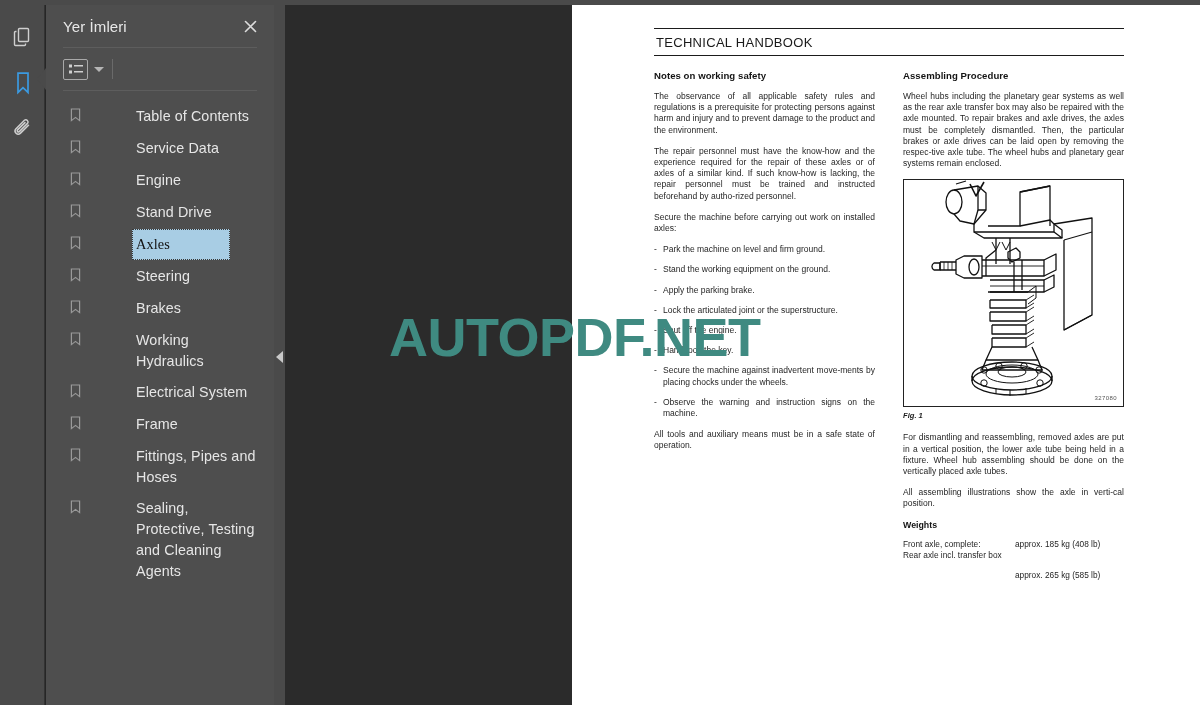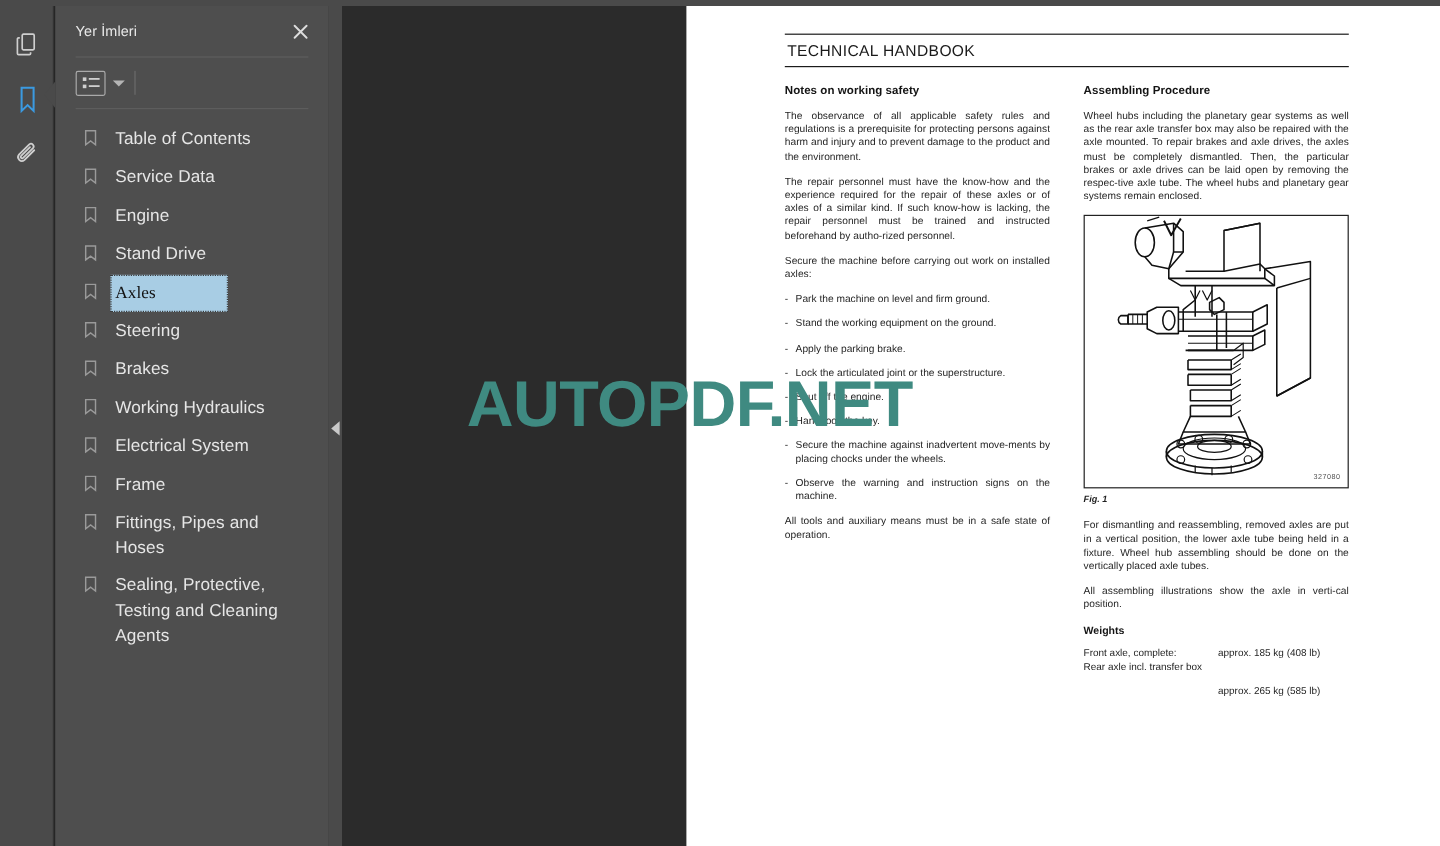--- a/index.html
+++ b/index.html
@@ -39,21 +39,21 @@
   
   .bm-panel {
     position: absolute; left: 46px; top: 5px; width: 228px; height: 700px;
     background: #4e4e4e;
   }
   .bm-header {
     position: relative; height: 42px;
     display: flex; align-items: center;
   }
   .bm-title {
-    margin-left: 17px; color: #e8e8e8; font-size: 12px; letter-spacing: .1px;
+    margin-left: 17px; color: #e8e8e8; font-size: 15px; letter-spacing: .1px;
   }
   .bm-close {
     position: absolute; right: 14px; top: 11px;
     width: 20px; height: 20px;
     display: flex; align-items: center; justify-content: center;
     color: #ddd;
   }
   .bm-rule {
     height: 1px; background: #5d5d5d; margin: 0 17px;
   }
@@ -72,21 +72,21 @@
     border-right: 5px solid transparent;
     border-top: 5px solid #b5b5b5;
   }
   .tb-sep {
     margin-left: 8px; width: 1px; height: 20px; background: #6a6a6a;
   }
 
   .bm-list { padding-top: 10px; }
   .bm-item {
     position: relative; display: flex; align-items: flex-start;
-    padding: 0 10px 0 24px; min-height: 32px;
+    padding: 0 10px 0 24px; min-height: 32px; gap: 40px;
   }
   .bm-ico { flex: 0 0 22px; padding-top: 7px; }
   .bm-label {
     color: #e6e6e6; font-size: 14.3px; line-height: 21px;
     padding: 5px 6px 5px 4px; letter-spacing: .1px;
   }
   .bm-item.selected .bm-label {
     background: #a8cde4; color: #111;
     outline: 1px dotted #3a3a3a; outline-offset: -1px;
     padding-right: 60px;

